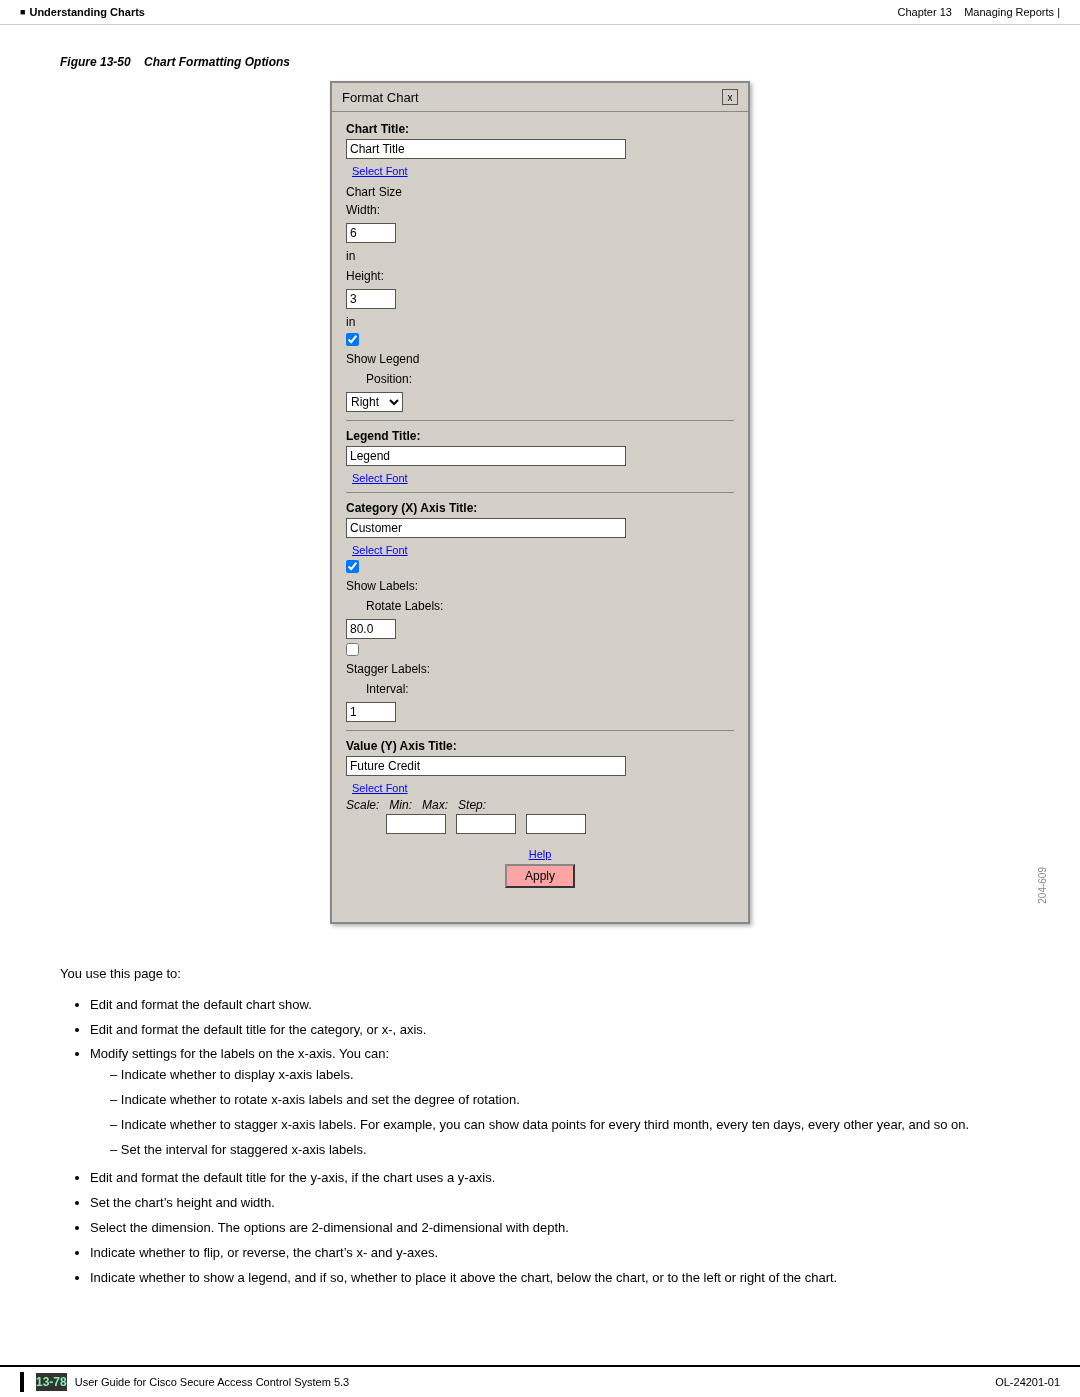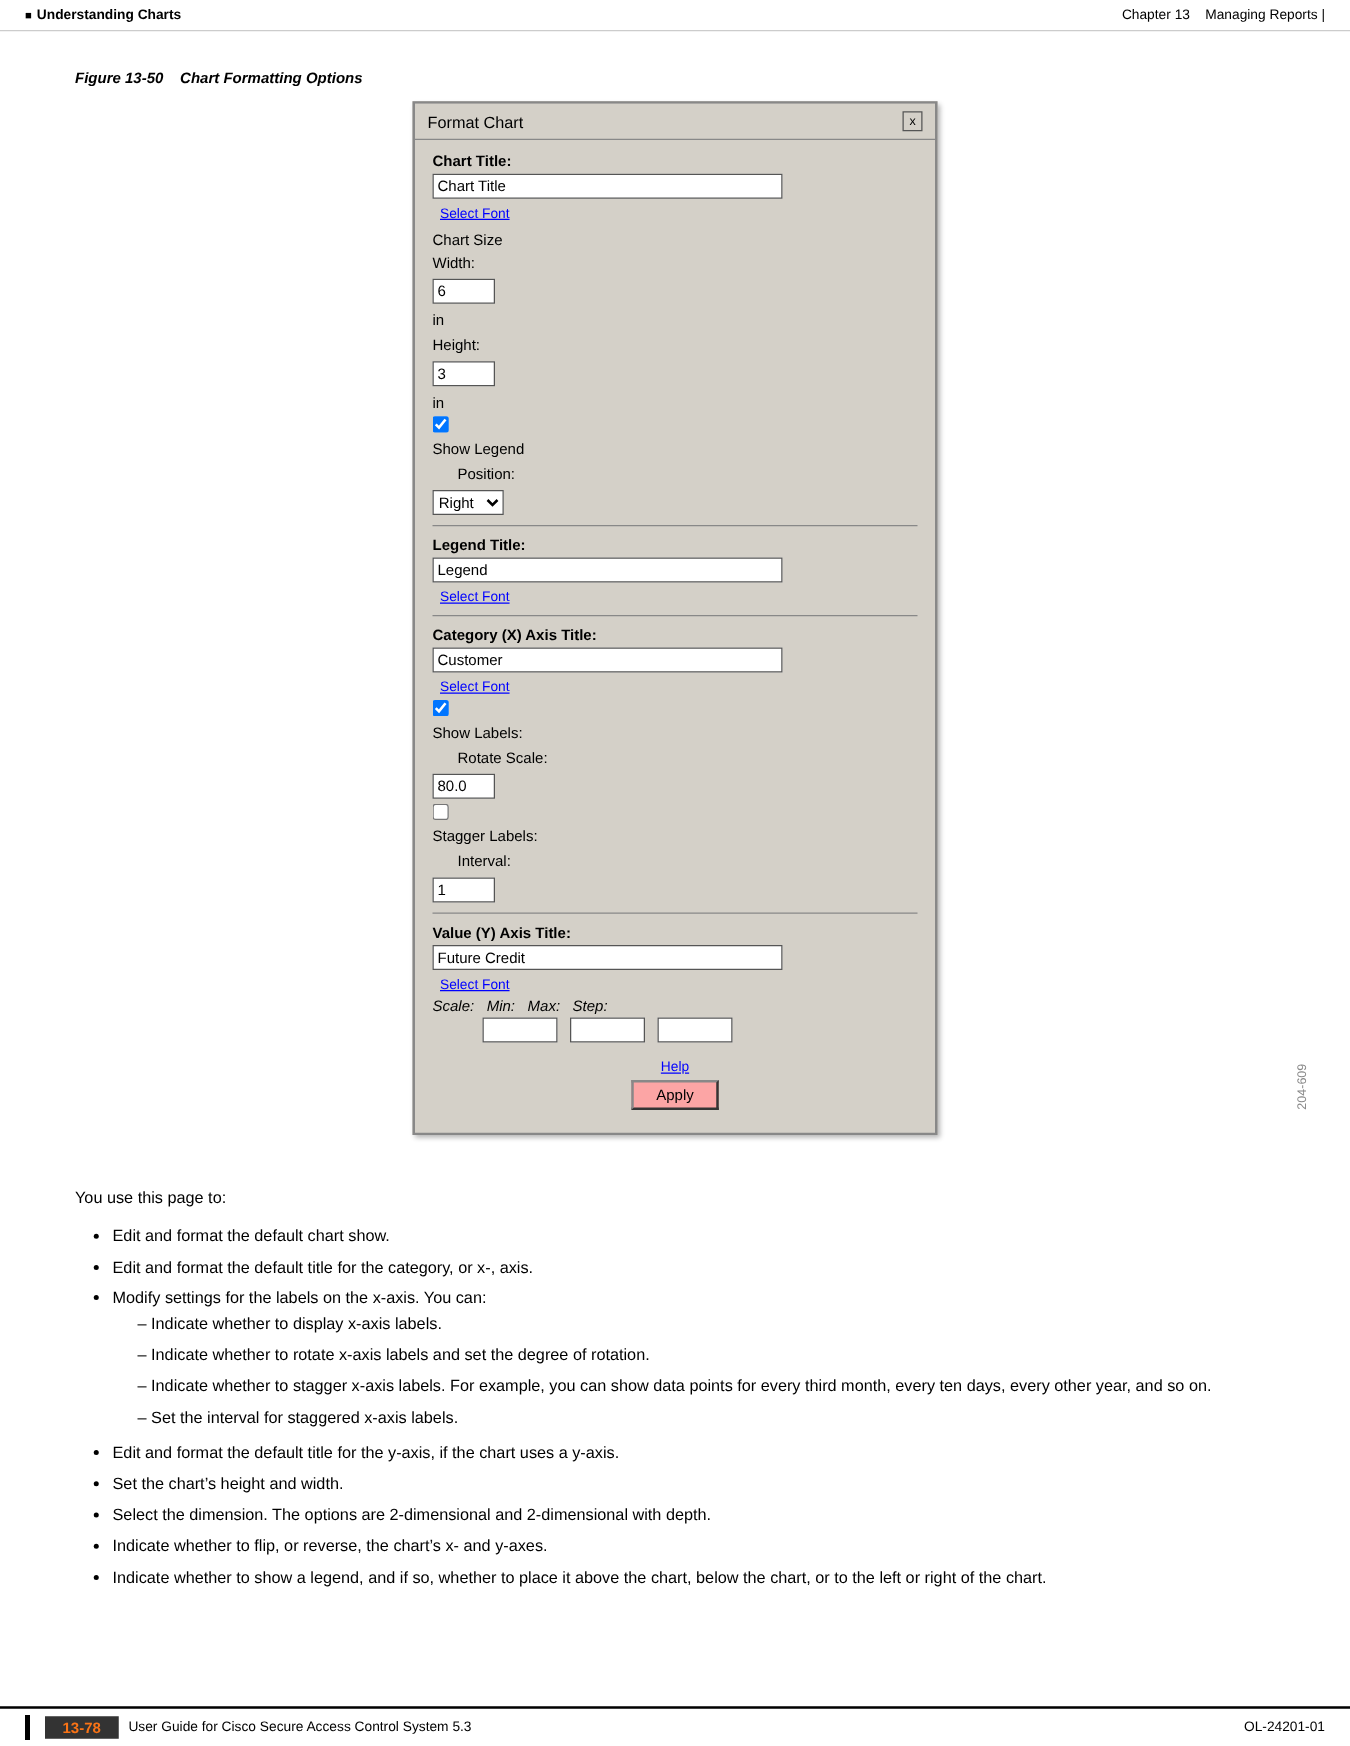--- a/index.html
+++ b/index.html
@@ -57,21 +57,21 @@
       height: 16px;
       background: #d4d0c8;
       border: 1px solid #555;
       font-size: 10px;
       display: flex;
       align-items: center;
       justify-content: center;
       cursor: pointer;
     }
     .dialog-body {
-      padding: 10px 14px 14px 14px;
+      padding: 10px 14px 30px 14px;
       background: #d4d0c8;
     }
 
     
     .form-section {
       margin-bottom: 8px;
     }
     .field-label-bold {
       font-weight: bold;
       font-size: 12px;
@@ -226,22 +226,22 @@
       padding: 0 20px;
       background: #fff;
     }
     .footer-left {
       display: flex;
       align-items: center;
       gap: 8px;
     }
     .footer-page-box {
       background: #333;
-      color: #f97316;
-      padding: 2px 14px;
+      color: #86efac;
+      padding: 2px 0;
       font-size: 12px;
       font-weight: bold;
     }
     .footer-doc-title {
       font-size: 11px;
     }
     .footer-right {
       font-size: 11px;
     }
   </style>
@@ -321,21 +321,21 @@
 
         <div class="form-section">
           <div class="field-label-bold">Category (X) Axis Title:</div>
           <div class="inline-row">
             <input type="text" class="text-input input-full" value="Customer" style="">
             <span class="select-link">Select Font</span>
           </div>
           <div class="inline-row">
             <input type="checkbox" checked="" style="">
             <span class="label-text">Show Labels:</span>
-            <span style="margin-left:20px;" class="label-text">Rotate Scale:</span>
+            <span style="margin-left:20px;" class="label-text">Rotate Labels:</span>
             <input type="text" class="small-input" value="80.0" style="">
           </div>
           <div class="inline-row">
             <input type="checkbox" style="">
             <span class="label-text">Stagger Labels:</span>
             <span style="margin-left:20px;" class="label-text">Interval:</span>
             <input type="text" class="small-input" value="1" style="">
           </div>
         </div>
 

